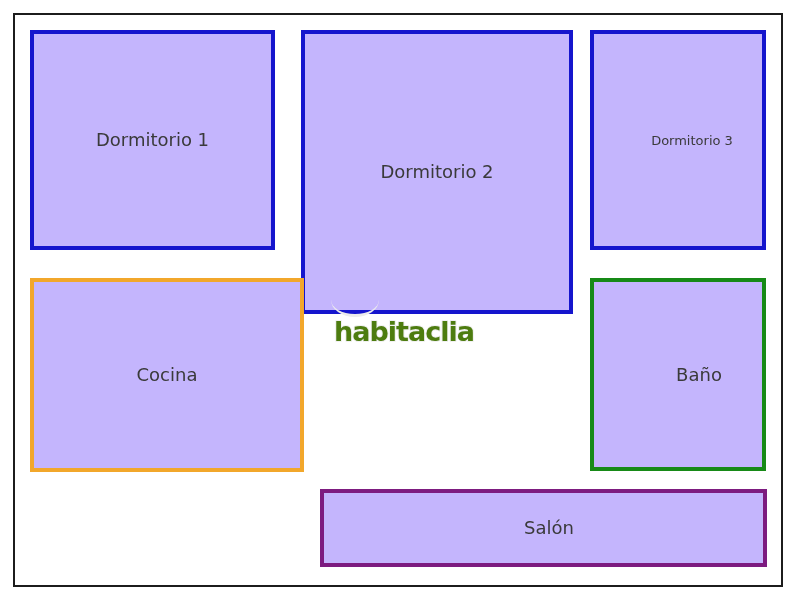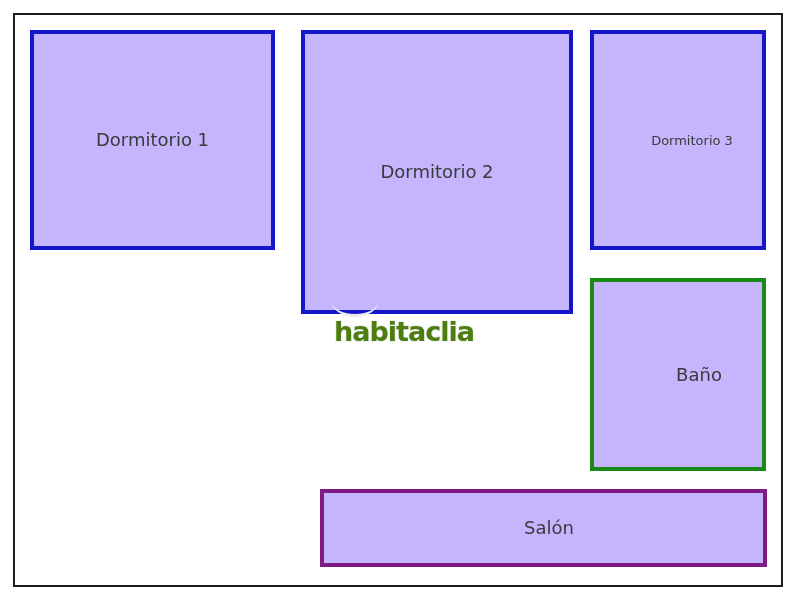--- a/index.html
+++ b/index.html
@@ -94,20 +94,23 @@
   </div>
 
   <div class="room room-dormitorio-2" style="border-color: rgb(21, 21, 205);">
     <span class="room-label">Dormitorio 2</span>
   </div>
 
   <div class="room room-dormitorio-3" style="border-color: rgb(21, 21, 205);">
     <span class="room-label">Dormitorio 3</span>
   </div>
 
+  <div class="room room-cocina" style="border-color: rgb(242, 167, 43);">
+    <span class="room-label">Cocina</span>
+  </div>
 
   <div class="room room-bano" style="border-color: rgb(23, 138, 23); padding-left: 42px;">
     <span class="room-label">Baño</span>
   </div>
 
   <div class="room room-salon" style="border-color: rgb(125, 27, 128);">
     <span class="room-label">Salón</span>
   </div>
 
   <div class="watermark">habitaclia</div>

